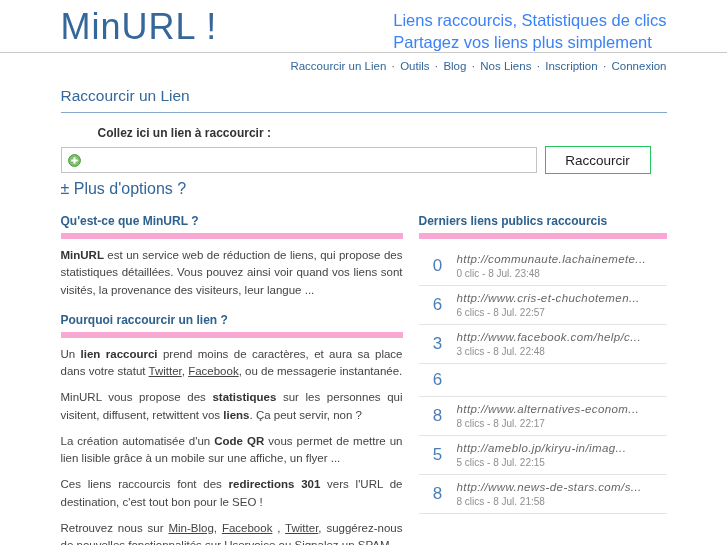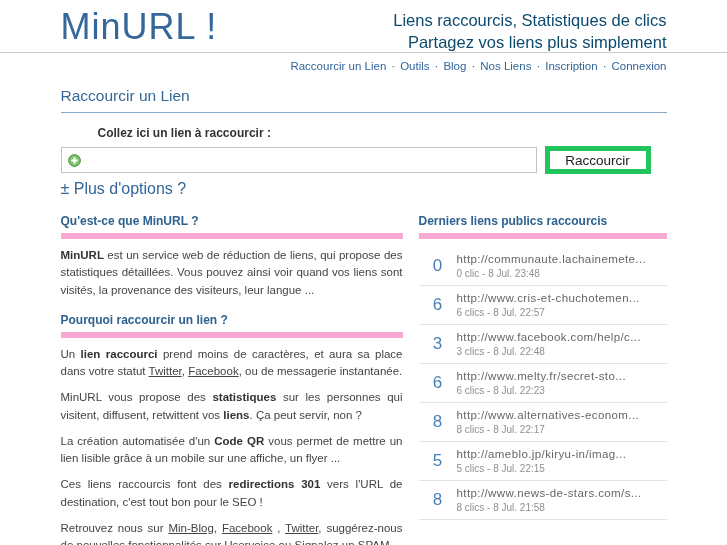--- a/index.html
+++ b/index.html
@@ -4,50 +4,50 @@
 <style>
   * { box-sizing: border-box; }
   html, body { margin: 0; padding: 0; background: #fff; }
   body { font-family: "Liberation Sans", sans-serif; }
   .viewport { width: 727px; height: 545px; overflow: hidden; background: #fff; }
   .content { width: 606px; margin: 0 auto; }
 
   
   .header-inner { display: flex; justify-content: space-between; align-items: flex-start; padding-top: 6px; height: 52px; gap: 24px; }
   .logo { font-size: 36px; color: #35679a; letter-spacing: 1px; line-height: 1.15; cursor: pointer; }
-  .tagline { text-align: right; color: #0c4a6e; font-size: 16.5px; line-height: 1.35; padding-top: 3px; }
+  .tagline { color: #3b82f6; font-size: 16.5px; line-height: 1.35; padding-top: 3px; }
   .hr-full { border-top: 1px solid #c9c9c9; width: 727px; }
 
   .main-nav { text-align: right; font-size: 11.5px; padding-top: 7px; }
   .main-nav a { color: #336699; text-decoration: none; }
   .nav-sep { color: #336699; padding: 0 5px; }
 
   
   h1.page-title { color: #35679a; font-size: 15.5px; font-weight: normal; margin: 15px 0 0; padding-bottom: 7px; border-bottom: 1px solid #86a8cc; }
   .shorten-label { display: block; margin-top: 13px; font-size: 12px; font-weight: bold; color: #333; margin-left: 37px; }
   .shorten-row { display: flex; align-items: center; margin-top: 6px; padding-right: 16px; }
   .input-wrap { flex: 1; border: 1px solid #c4c4c4; height: 26px; display: flex; align-items: center; padding: 0 4px 0 6px; background: #fff; }
   .input-wrap svg { display: block; flex-shrink: 0; }
   .input-wrap input { border: none; outline: none; flex: 1; font-size: 12px; margin-left: 6px; height: 20px; font-family: inherit; background: transparent; }
-  .shorten-btn { margin-left: 8px; width: 106px; height: 28px; background: #fff; border: 5px solid #22c55e; font-size: 13.5px; color: #222; font-family: inherit; cursor: pointer; }
+  .shorten-btn { margin-left: 8px; width: 106px; height: 28px; background: #fff; border: 1px solid #22c55e; font-size: 13.5px; color: #222; font-family: inherit; cursor: pointer; }
   .more-options { display: inline-block; margin-top: 6px; font-size: 16px; color: #336699; text-decoration: none; }
 
   
   .columns { display: flex; gap: 16px; margin-top: 2px; }
   .col-left { width: 342px; flex-shrink: 0; }
   .col-right { flex: 1; min-width: 0; }
   h2.section-title { color: #2e618f; font-size: 12px; margin: 14px 0 8px; padding-bottom: 5px; border-bottom: 6px solid #f9a8d4; font-weight: bold; }
   .col-left p { margin: 0 0 9px; font-size: 11.5px; color: #444; text-align: justify; line-height: 1.5; }
   .col-left p strong { color: #333; }
   .col-left p a { color: #444; text-decoration: underline; }
 
   .recent-item { display: flex; align-items: center; padding: 6px 0; border-bottom: 1px solid #e3e3e3; }
   .recent-count { width: 38px; text-align: center; color: #4a7fb5; font-size: 17px; flex-shrink: 0; }
   .recent-body { flex: 1; min-width: 0; }
-  .recent-url { display: block; color: #666; font-size: 11.5px; letter-spacing: 0.4px; text-decoration: none; white-space: nowrap; overflow: hidden; }
+  .recent-url { display: block; color: #666; font-size: 11.5px; letter-spacing: 0.4px; text-decoration: none; white-space: nowrap; overflow: hidden; font-style: italic; }
   .recent-meta { color: #8f8f8f; font-size: 10px; margin-top: 3px; }
 </style>
 </head>
 <body>
 
 <div class="viewport">
 
   <div class="content">
     <div class="header-inner">
       <div class="logo">MinURL !</div>
@@ -113,24 +113,20 @@
             </div>
             <div class="recent-item">
               <div class="recent-count">3</div>
               <div class="recent-body">
                 <a class="recent-url" href="#">http://www.facebook.com/help/c...</a>
                 <div class="recent-meta">3 clics - 8 Jul. 22:48</div>
               </div>
             </div>
             <div class="recent-item">
               <div class="recent-count">6</div>
-              <div class="recent-body">
-                <a class="recent-url" href="#">http://www.melty.fr/secret-sto...</a>
-                <div class="recent-meta">6 clics - 8 Jul. 22:23</div>
-              </div>
             </div>
             <div class="recent-item">
               <div class="recent-count">8</div>
               <div class="recent-body">
                 <a class="recent-url" href="#">http://www.alternatives-econom...</a>
                 <div class="recent-meta">8 clics - 8 Jul. 22:17</div>
               </div>
             </div>
             <div class="recent-item">
               <div class="recent-count">5</div>

